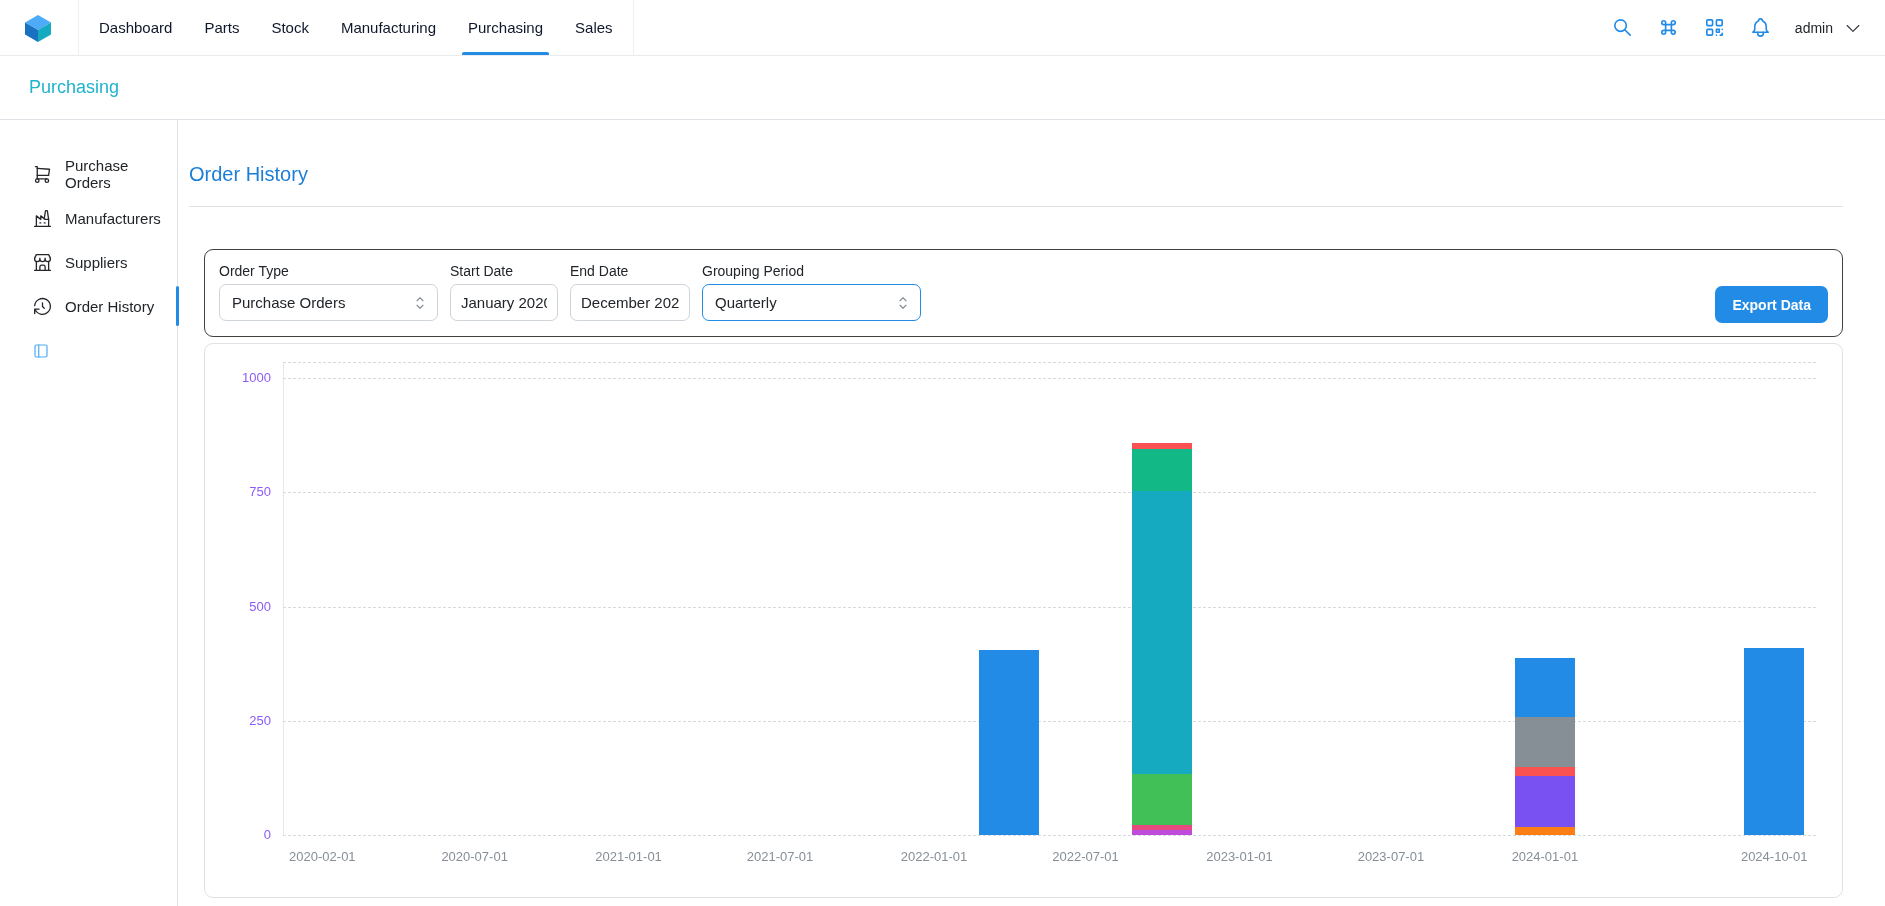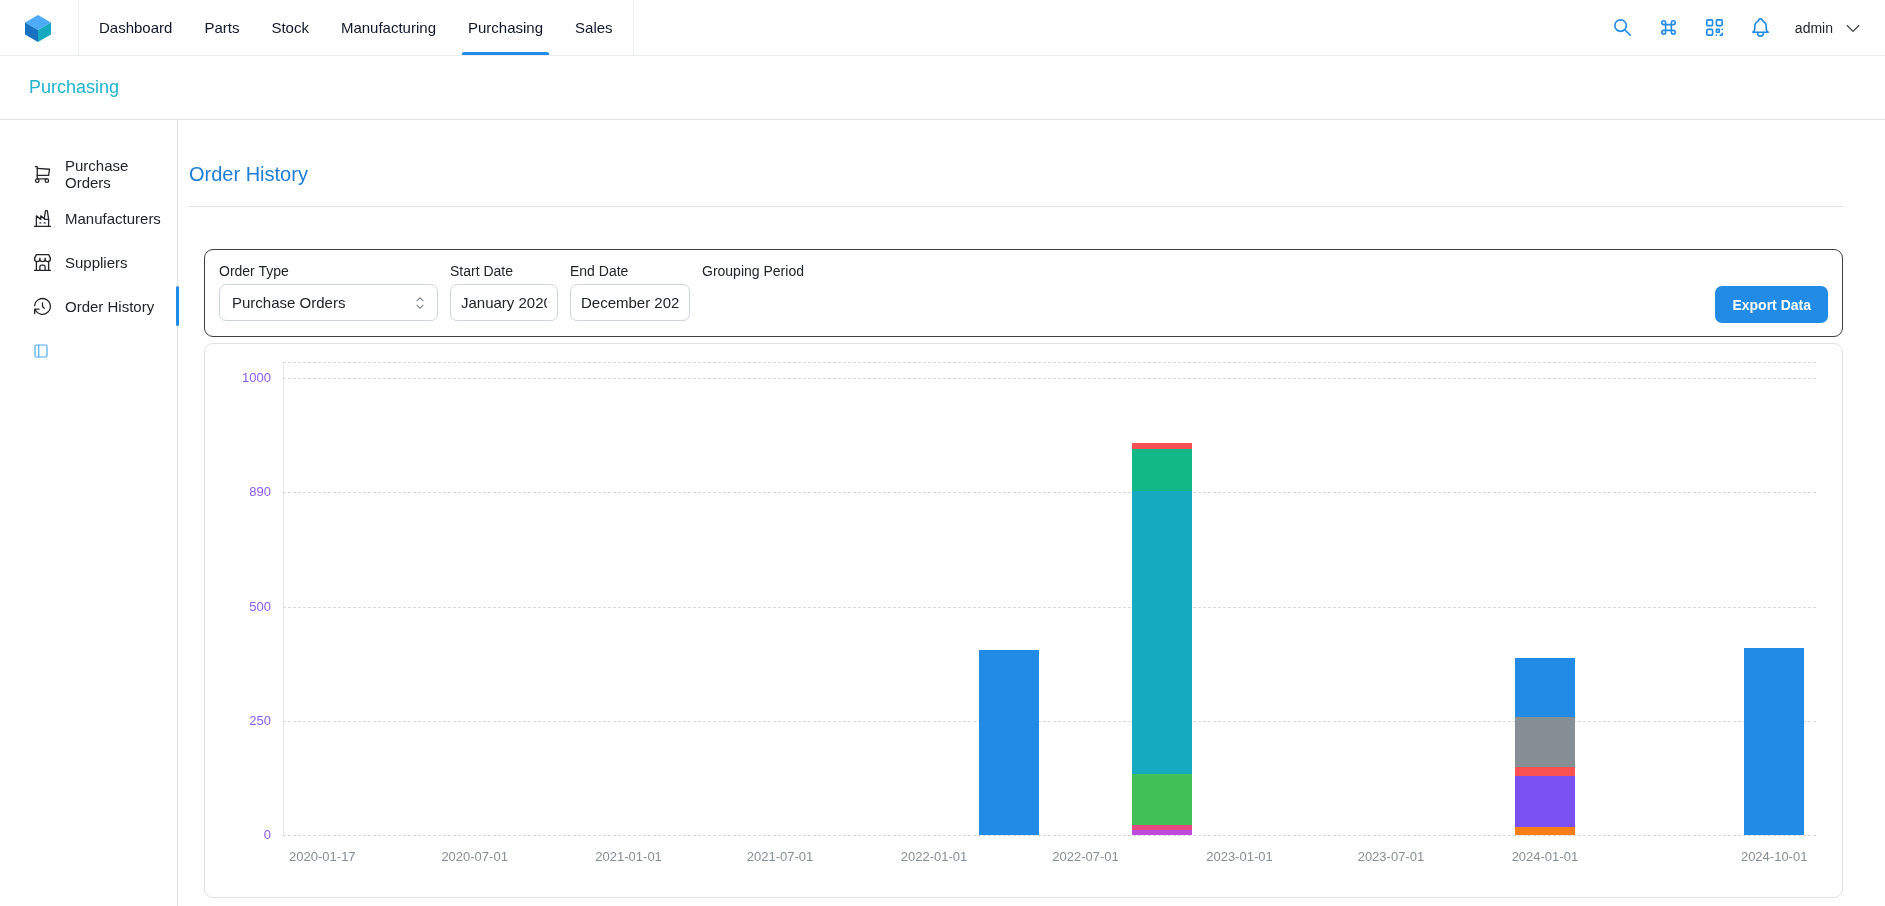--- a/index.html
+++ b/index.html
@@ -240,38 +240,45 @@
   <div class="field">
     <div class="field-label">Start Date</div>
     <input class="text-input w-start" value="January 2020" style="">
   </div>
   <div class="field">
     <div class="field-label">End Date</div>
     <input class="text-input w-end" value="December 2024" style="">
   </div>
   <div class="field">
     <div class="field-label">Grouping Period</div>
+    <div class="select focused w-group">
+      <span>Quarterly</span>
+      <svg viewBox="0 0 24 24">
+          <path d="M8 9l4 -4l4 4"></path>
+          <path d="M16 15l-4 4l-4 -4"></path>
+        </svg>
+    </div>
   </div>
   <button class="export-btn">Export Data</button>
 </div>
 
 <div class="chart-card">
   <div id="chart-plot">
       <div class="gridline" style="top: 473px;"></div>
       <div class="ytick" style="top: 465px;">0</div>
       <div class="gridline" style="top: 358.75px;"></div>
       <div class="ytick" style="top: 350.75px;">250</div>
       <div class="gridline" style="top: 244.5px;"></div>
       <div class="ytick" style="top: 236.5px;">500</div>
       <div class="gridline" style="top: 130.25px;"></div>
-      <div class="ytick" style="top: 122.25px;">890</div>
+      <div class="ytick" style="top: 122.25px;">750</div>
       <div class="gridline" style="top: 16px;"></div>
       <div class="ytick" style="top: 8px;">1000</div>
       <div class="gridline" style="top: 0px;"></div>
-      <div class="xtick" style="left: -15.6709px;">2020-01-17</div>
+      <div class="xtick" style="left: -15.6709px;">2020-02-01</div>
       <div class="xtick" style="left: 136.625px;">2020-07-01</div>
       <div class="xtick" style="left: 290.594px;">2021-01-01</div>
       <div class="xtick" style="left: 442.053px;">2021-07-01</div>
       <div class="xtick" style="left: 596.023px;">2022-01-01</div>
       <div class="xtick" style="left: 747.482px;">2022-07-01</div>
       <div class="xtick" style="left: 901.451px;">2023-01-01</div>
       <div class="xtick" style="left: 1052.91px;">2023-07-01</div>
       <div class="xtick" style="left: 1206.88px;">2024-01-01</div>
       <div class="xtick" style="left: 1436.16px;">2024-10-01</div>
       <div class="bar" style="left: 696.334px; width: 60px;">

